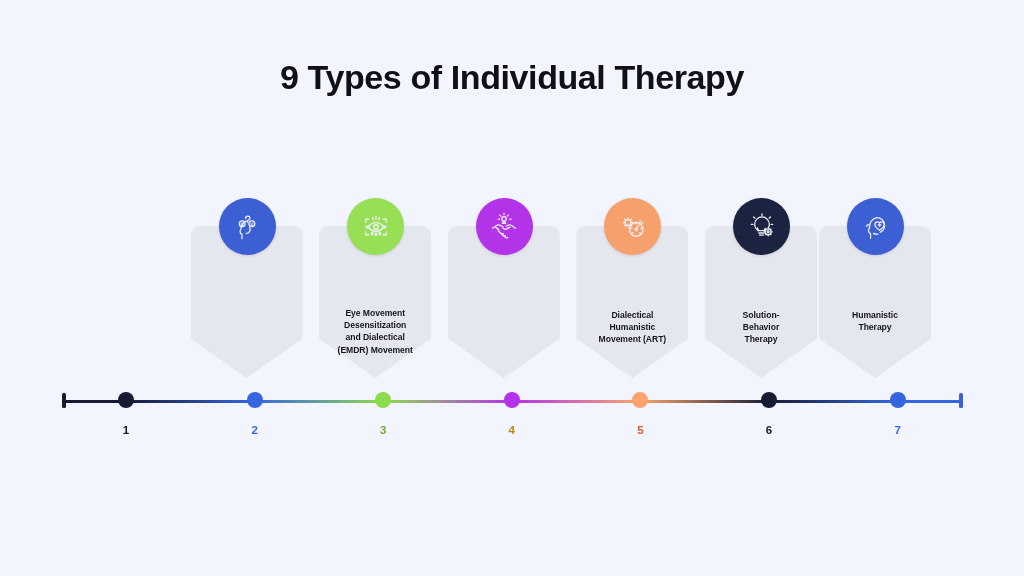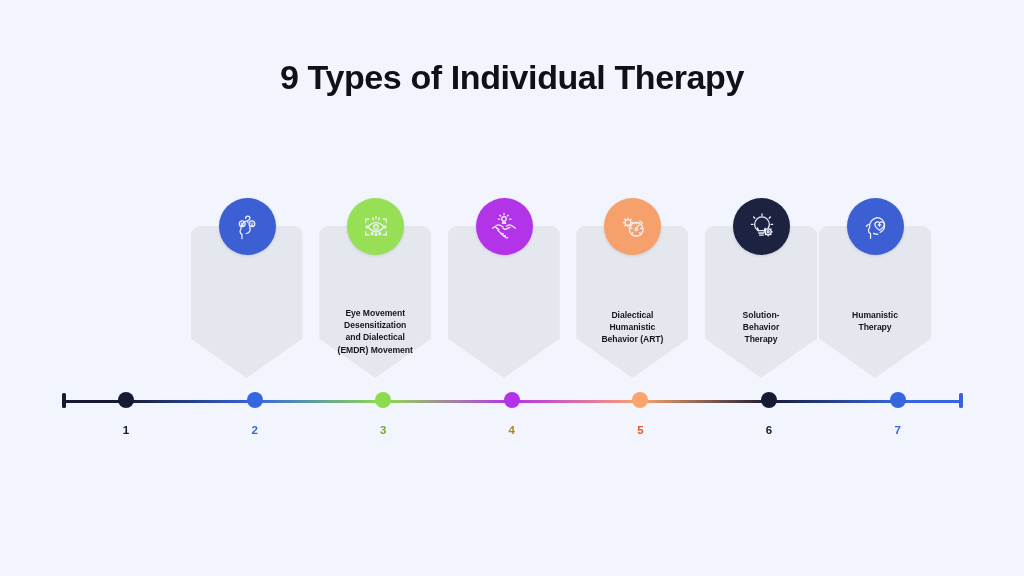--- a/index.html
+++ b/index.html
@@ -209,21 +209,21 @@
             <circle cx="19.5" cy="18.5" r="7.3"></circle>
             <circle cx="19.5" cy="18.5" r="1.3"></circle>
             <path d="M19.5 17.2l3.1-3.5"></path>
             <path d="M19.5 11.2v1.4M25.5 17.2l-1.3.3M13.5 17.2l1.3.3M14.9 22.9l1.1-.9M24.1 22.9l-1.1-.9"></path>
             <path d="M23.3 9.6c1.1.6 2 1.4 2.8 2.4"></path>
           </svg>
         </div>
         <div class="card-label lines-3" title="Accelerated Resolution Therapy (ART)">
           <div>Dialectical</div>
           <div>Humanistic</div>
-          <div>Behavior (ART)</div>
+          <div>Movement (ART)</div>
         </div>
       </div>
       <div class="therapy-card" style="left: 643px;">
         <div class="card-shape" style="background: rgb(229, 231, 239);"></div>
         <div class="card-icon-circle" style="background: rgb(28, 35, 64);">
           <svg width="30" height="30" viewBox="0 0 32 32" fill="none" stroke="#eef1fa" stroke-width="1.35" stroke-linecap="round" stroke-linejoin="round">
             <path d="M12 19.9c-2.3-1.4-3.8-3.9-3.8-6.8 0-4.3 3.5-7.8 7.8-7.8s7.8 3.5 7.8 7.8c0 1.3-.3 2.5-.9 3.5"></path>
             <path d="M12.1 19.9h6.5"></path>
             <path d="M12.6 22.4h5.5M13.3 24.6h4.1"></path>
             <path d="M12.1 19.9c0-1.4-.6-2.2-1.1-2.9M18.6 19.9c0-1 .3-1.7.7-2.4"></path>

